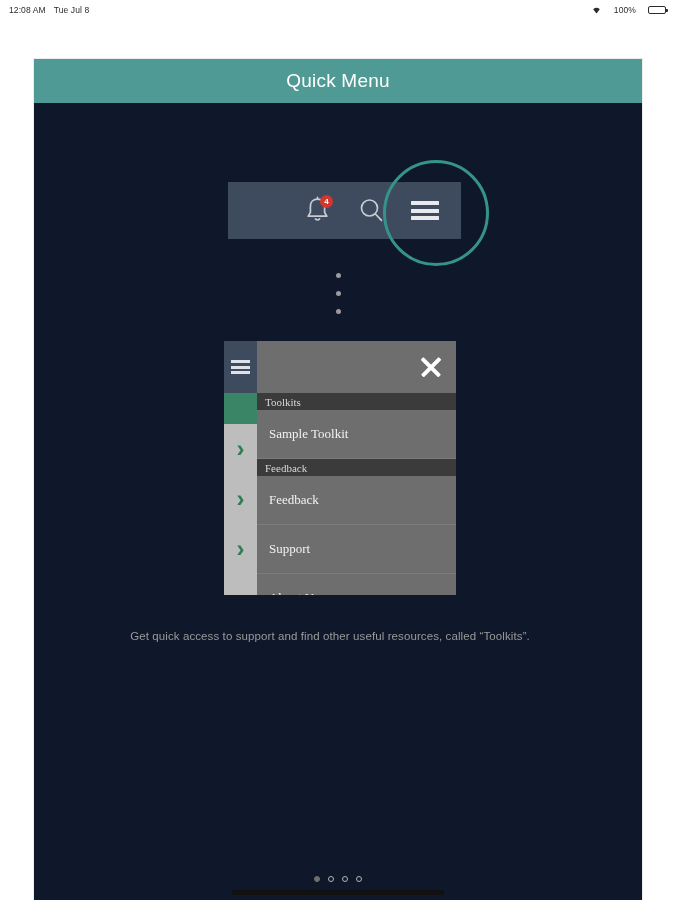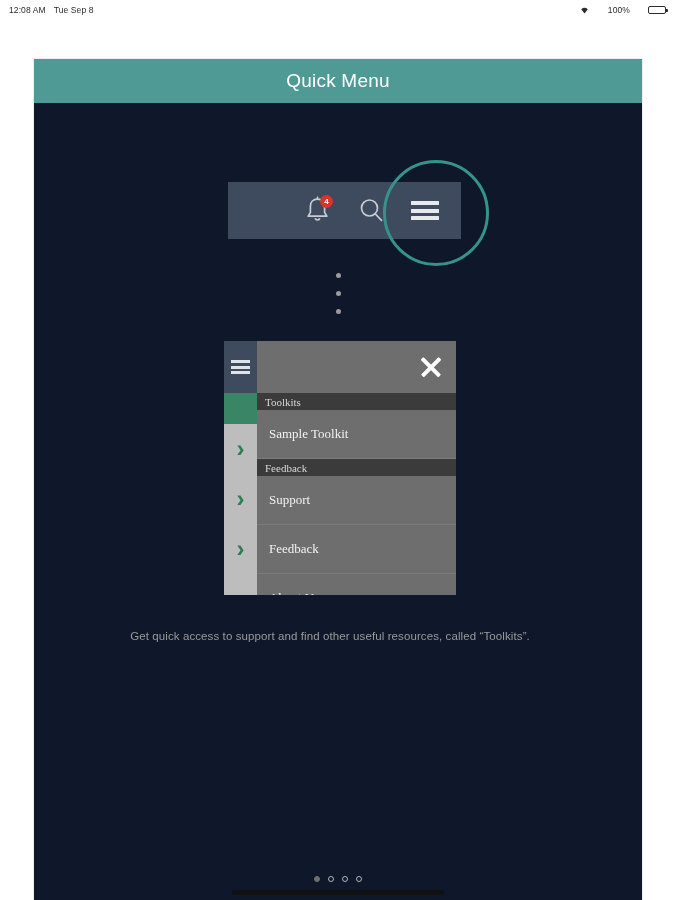--- a/index.html
+++ b/index.html
@@ -20,21 +20,21 @@
     height: 20px;
     display: flex;
     align-items: center;
     justify-content: space-between;
     padding: 0 9px;
     font-size: 8.5px;
     color: #2b2b2b;
     letter-spacing: 0.1px;
   }
   .status-left { display: flex; align-items: center; gap: 8px; }
-  .status-right { display: flex; align-items: center; gap: 18px; }
+  .status-right { display: flex; align-items: center; gap: 12px; }
 
   .wifi-icon { display: block; }
   .battery-icon {
     width: 18px; height: 8.5px;
     border: 1px solid #2b2b2b;
     border-radius: 2px;
     position: relative;
     padding: 1px;
   }
   .battery-icon::after {
@@ -278,21 +278,21 @@
     background: #111111;
     border-radius: 3px;
   }
 </style>
 </head>
 <body>
 
 <div class="status-bar">
   <div class="status-left">
     <span>12:08 AM</span>
-    <span>Tue Sep 8</span>
+    <span>Tue Jul 8</span>
   </div>
   <div class="status-right">
     <span class="wifi-icon">
       <svg width="11" height="9" viewBox="0 0 11 9">
         <path d="M5.5 8.4 L2.2 4.3 A5 5 0 0 1 8.8 4.3 Z" fill="#2b2b2b"></path>
       </svg>
     </span>
     <span>100%</span>
     <span class="battery-icon">
       <span class="battery-fill"></span>
@@ -362,22 +362,22 @@
 
       <div class="menu-content">
         <div class="menu-topbar">
           <div class="close-x"></div>
         </div>
 
         <div class="menu-section-head">Toolkits</div>
         <div class="menu-row">Sample Toolkit</div>
 
         <div class="menu-section-head">Feedback</div>
+        <div class="menu-row">Feedback</div>
         <div class="menu-row">Support</div>
-        <div class="menu-row">Feedback</div>
         <div class="menu-row">About Us</div>
       </div>
     </div>
 
     <div class="caption">Get quick access to support and find other useful resources, called “Toolkits”.</div>
 
   </div>
 </div>
 
 <div class="page-dots">

